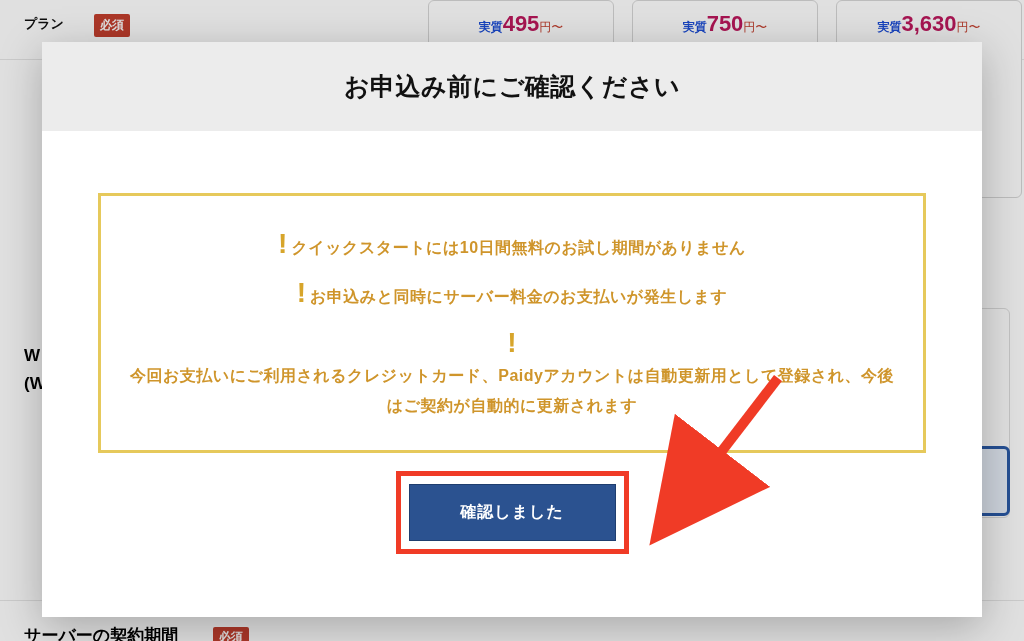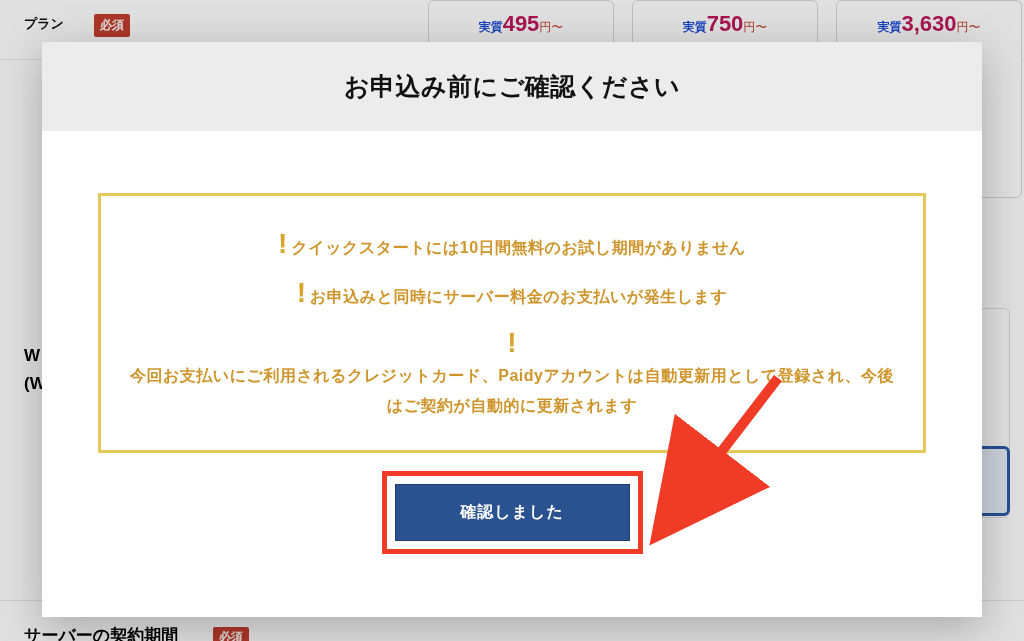--- a/index.html
+++ b/index.html
@@ -181,21 +181,21 @@
     }
     .warn-text {
       color: #cf952b;
       font-size: 16px;
       font-weight: 700;
       letter-spacing: 0.5px;
       line-height: 1.9;
     }
     .btn-wrap {
       margin: 18px auto 0;
-      width: 261px;
+      width: 233px;
       padding: 8px;
       border: 5px solid #f03b26;
       display: flex;
     }
     .confirm-btn {
       flex: 1;
       background: #2b5290;
       color: #fff;
       border: 1px solid #1f3e6f;
       font-size: 16px;

